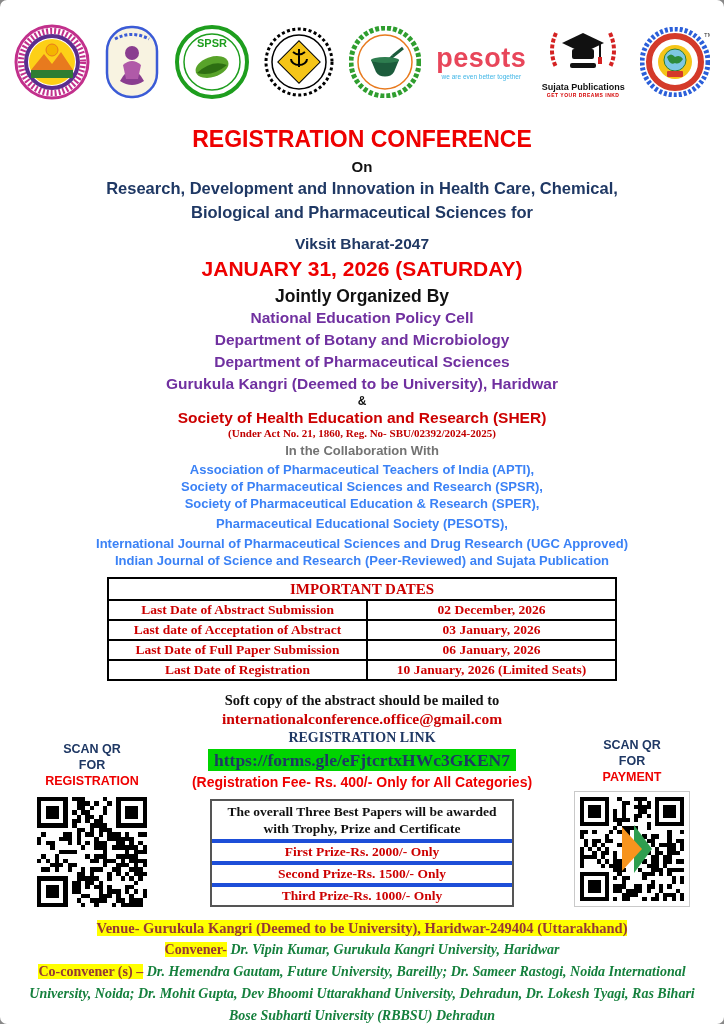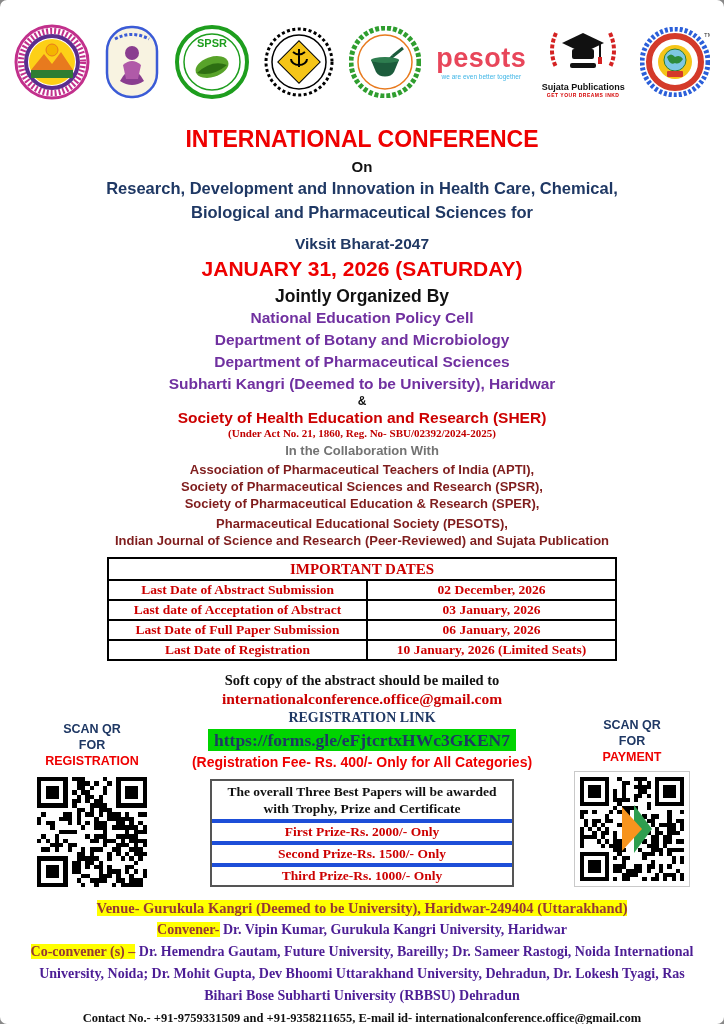--- a/index.html
+++ b/index.html
@@ -23,21 +23,21 @@
   .viksit{color:#1f3864;font-size:15.5px;font-weight:bold;margin-top:12px;}
   .datebig{color:#ee0000;font-size:21px;font-weight:bold;margin-top:4px;}
 
   .jointly{color:#111;font-size:17.5px;font-weight:bold;margin-top:5px;}
   .org{color:#7030a0;font-size:15.5px;font-weight:bold;line-height:22px;}
   .amp{color:#111;font-size:12px;font-weight:bold;line-height:13px;}
   .sher{color:#cc0000;font-size:15.5px;font-weight:bold;line-height:19px;}
   .sher-reg{color:#c00000;font-size:11px;font-weight:bold;font-family:"Liberation Serif",serif;line-height:13px;}
 
   .collab-h{color:#737373;font-size:13px;font-weight:bold;margin-top:3px;}
-  .collab{color:#7f1d1d;font-size:13px;font-weight:bold;line-height:17px;}
+  .collab{color:#3b82f6;font-size:13px;font-weight:bold;line-height:17px;}
   .collab.sp{margin-top:3px;}
 
   
   table.dates{border-collapse:collapse;margin:8px auto 0 auto;width:510px;
               font-family:"Liberation Serif",serif;color:#cc0000;font-weight:bold;}
   table.dates th,table.dates td{border:2px solid #000;padding:1px 4px;text-align:center;}
   table.dates th{font-size:15px;height:18px;}
   table.dates td{font-size:13.5px;height:16px;}
   td.dl{width:51%;}
 
@@ -65,21 +65,21 @@
             font-family:"Liberation Serif",serif;font-weight:bold;}
   .prize-h{color:#111;font-size:13.5px;line-height:17px;padding:2px 4px;}
   .prize-row{border-top:4px solid #1d4ed8;color:#cc0000;font-size:13.5px;line-height:18px;}
 
   
   .footer{width:676px;margin:10px auto 0 auto;text-align:center;
           font-family:"Liberation Serif",serif;font-weight:bold;}
   .venue{font-size:14.5px;line-height:22px;}
   .hl{background:#ffff00;}
   .maroon{color:#953734;}
-  .navy{color:#4c1d95;}
+  .navy{color:#15803d;font-style:italic;}
   .conv{font-size:14px;line-height:22px;}
   .contact{color:#111;font-size:12.5px;line-height:20px;margin-top:1px;}
 </style>
 </head>
 <body>
 
 <div class="page">
 
   <div class="logos">
     <span class="logo">
@@ -151,41 +151,42 @@
         <circle cx="35" cy="35" r="26" fill="#fff" stroke="#d43a2a" stroke-width="6"></circle>
         <circle cx="35" cy="35" r="17" fill="#f5c518"></circle>
         <circle cx="35" cy="33" r="11" fill="#7ec8e3" stroke="#2e7d32"></circle>
         <path d="M27 30 q4 -5 8 0 q5 -3 8 2 q-4 6 -8 4 q-5 3 -8 -6" fill="#2e8b3a"></path>
         <rect x="27" y="44" width="16" height="6" rx="1" fill="#d43a2a"></rect>
         <text x="64" y="10" font-size="6" fill="#333" font-family="Liberation Sans, sans-serif">TM</text>
       </svg>
     </span>
   </div>
 
-  <div class="c title">INTERNATIONAL CONFERENCE</div>
+  <div class="c title">REGISTRATION CONFERENCE</div>
   <div class="c on">On</div>
   <div class="c theme">Research, Development and Innovation in Health Care, Chemical,</div>
   <div class="c theme">Biological and Pharmaceutical Sciences for</div>
   <div class="c viksit">Viksit Bharat-2047</div>
   <div class="c datebig">JANUARY 31, 2026 (SATURDAY)</div>
 
   <div class="c jointly">Jointly Organized By</div>
   <div class="c org">National Education Policy Cell</div>
   <div class="c org">Department of Botany and Microbiology</div>
   <div class="c org">Department of Pharmaceutical Sciences</div>
-  <div class="c org">Subharti Kangri (Deemed to be University), Haridwar</div>
+  <div class="c org">Gurukula Kangri (Deemed to be University), Haridwar</div>
   <div class="c amp">&amp;</div>
   <div class="c sher">Society of Health Education and Research (SHER)</div>
   <div class="c sher-reg">(Under Act No. 21, 1860, Reg. No- SBU/02392/2024-2025)</div>
 
   <div class="c collab-h">In the Collaboration With</div>
   <div class="c collab sp">Association of Pharmaceutical Teachers of India (APTI),</div>
   <div class="c collab">Society of Pharmaceutical Sciences and Research (SPSR),</div>
   <div class="c collab">Society of Pharmaceutical Education &amp; Research (SPER),</div>
   <div class="c collab sp">Pharmaceutical Educational Society (PESOTS),</div>
+  <div class="c collab sp">International Journal of Pharmaceutical Sciences and Drug Research (UGC Approved)</div>
   <div class="c collab">Indian Journal of Science and Research (Peer-Reviewed) and Sujata Publication</div>
 
   <table class="dates">
     <tbody>
         <tr>
           <th colspan="2">IMPORTANT DATES</th>
         </tr>
     <tr>
       <td class="dl">Last Date of Abstract Submission</td>
       <td>02 December, 2026</td>

